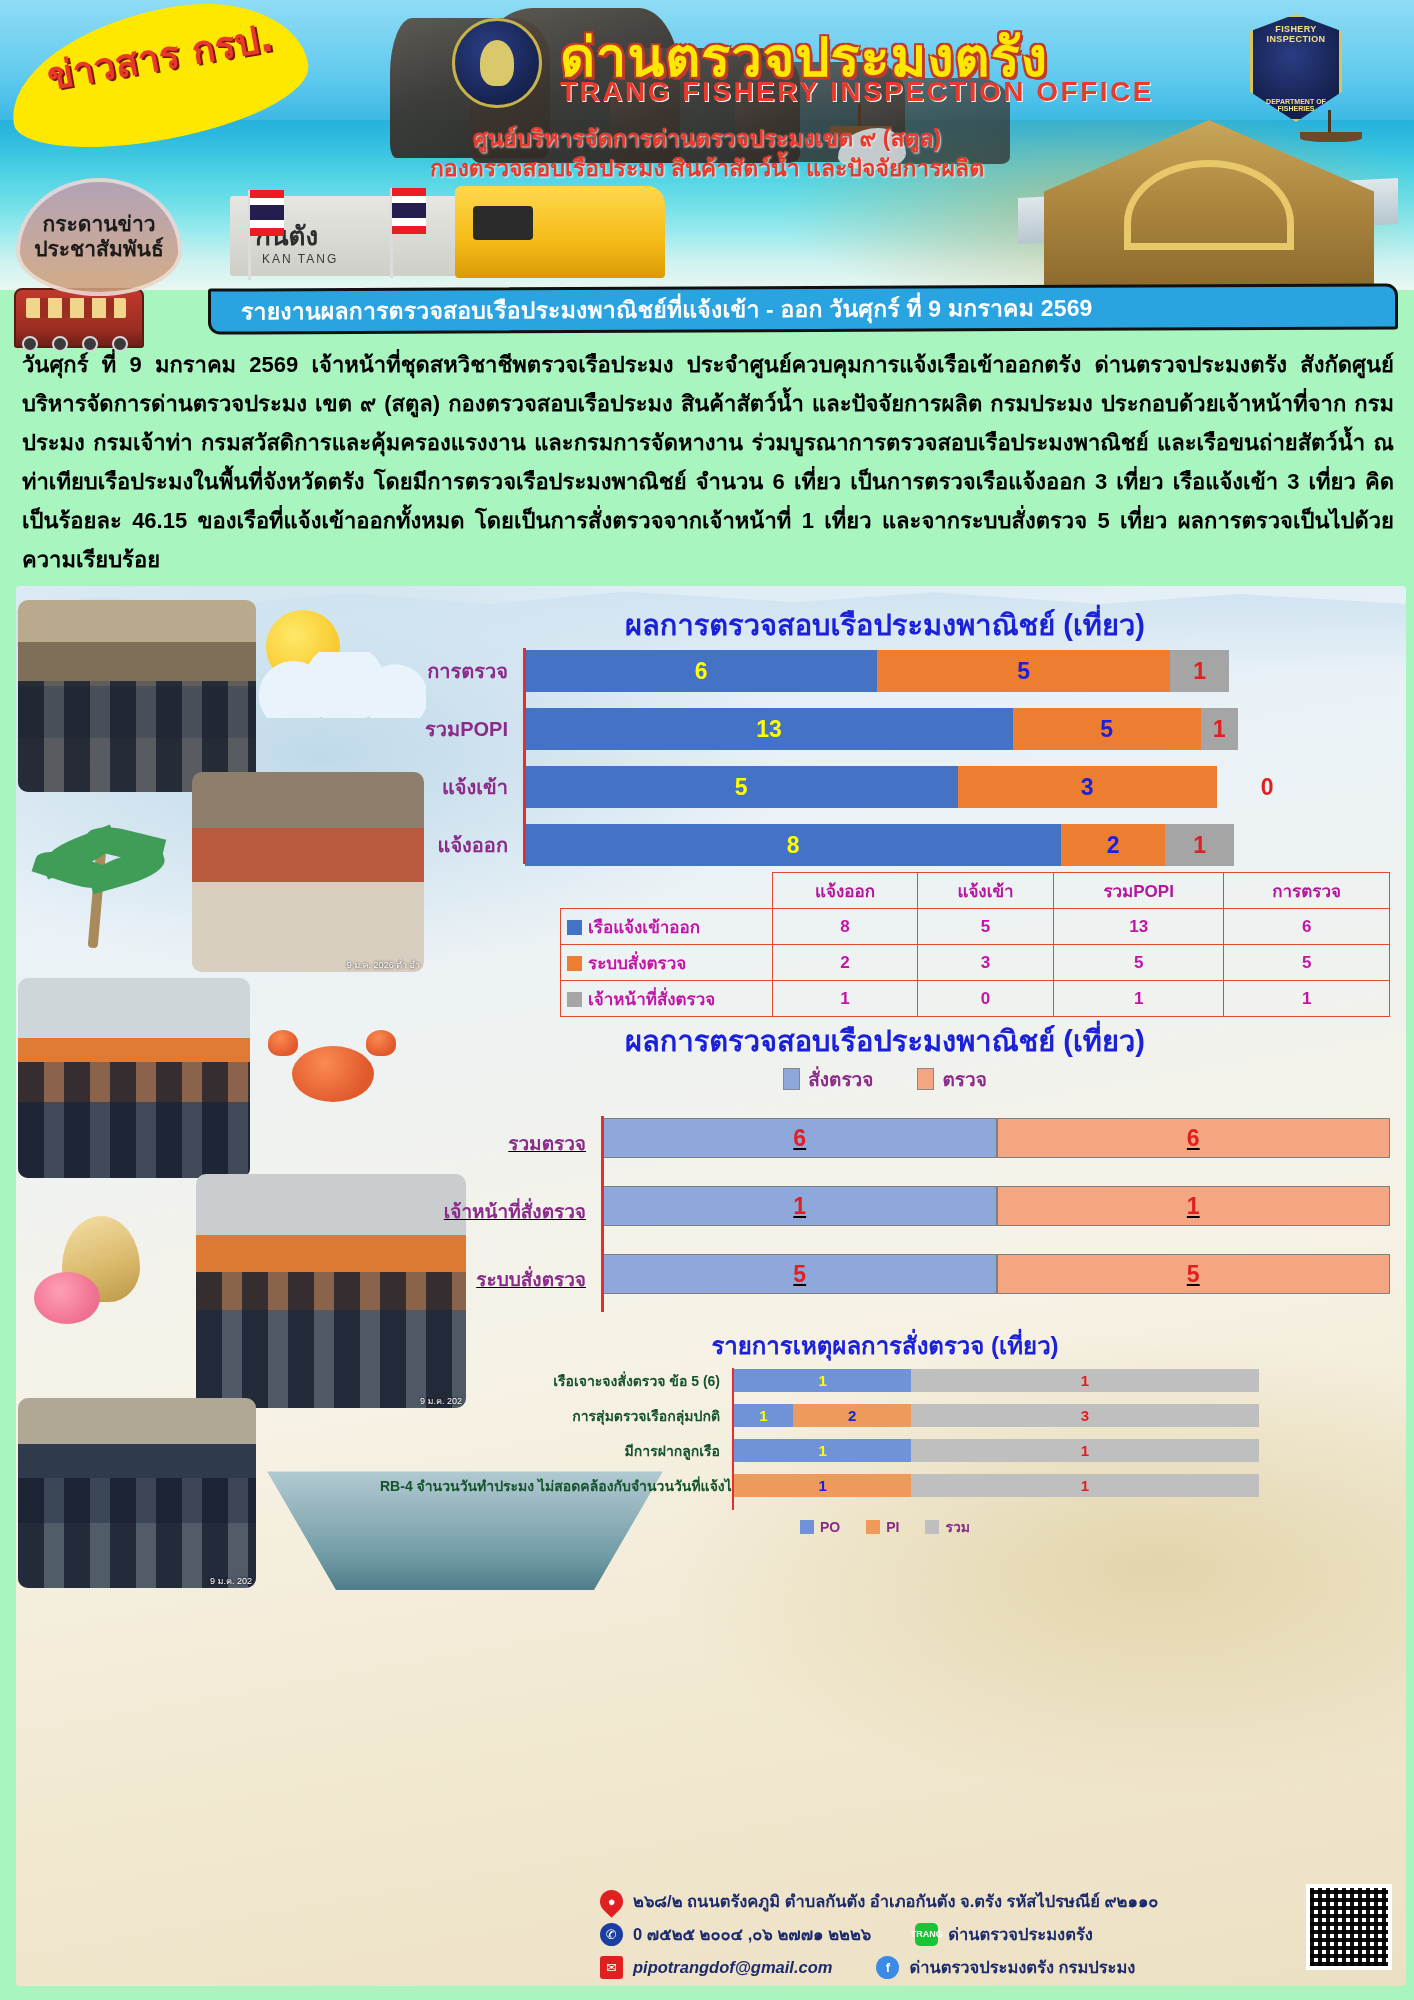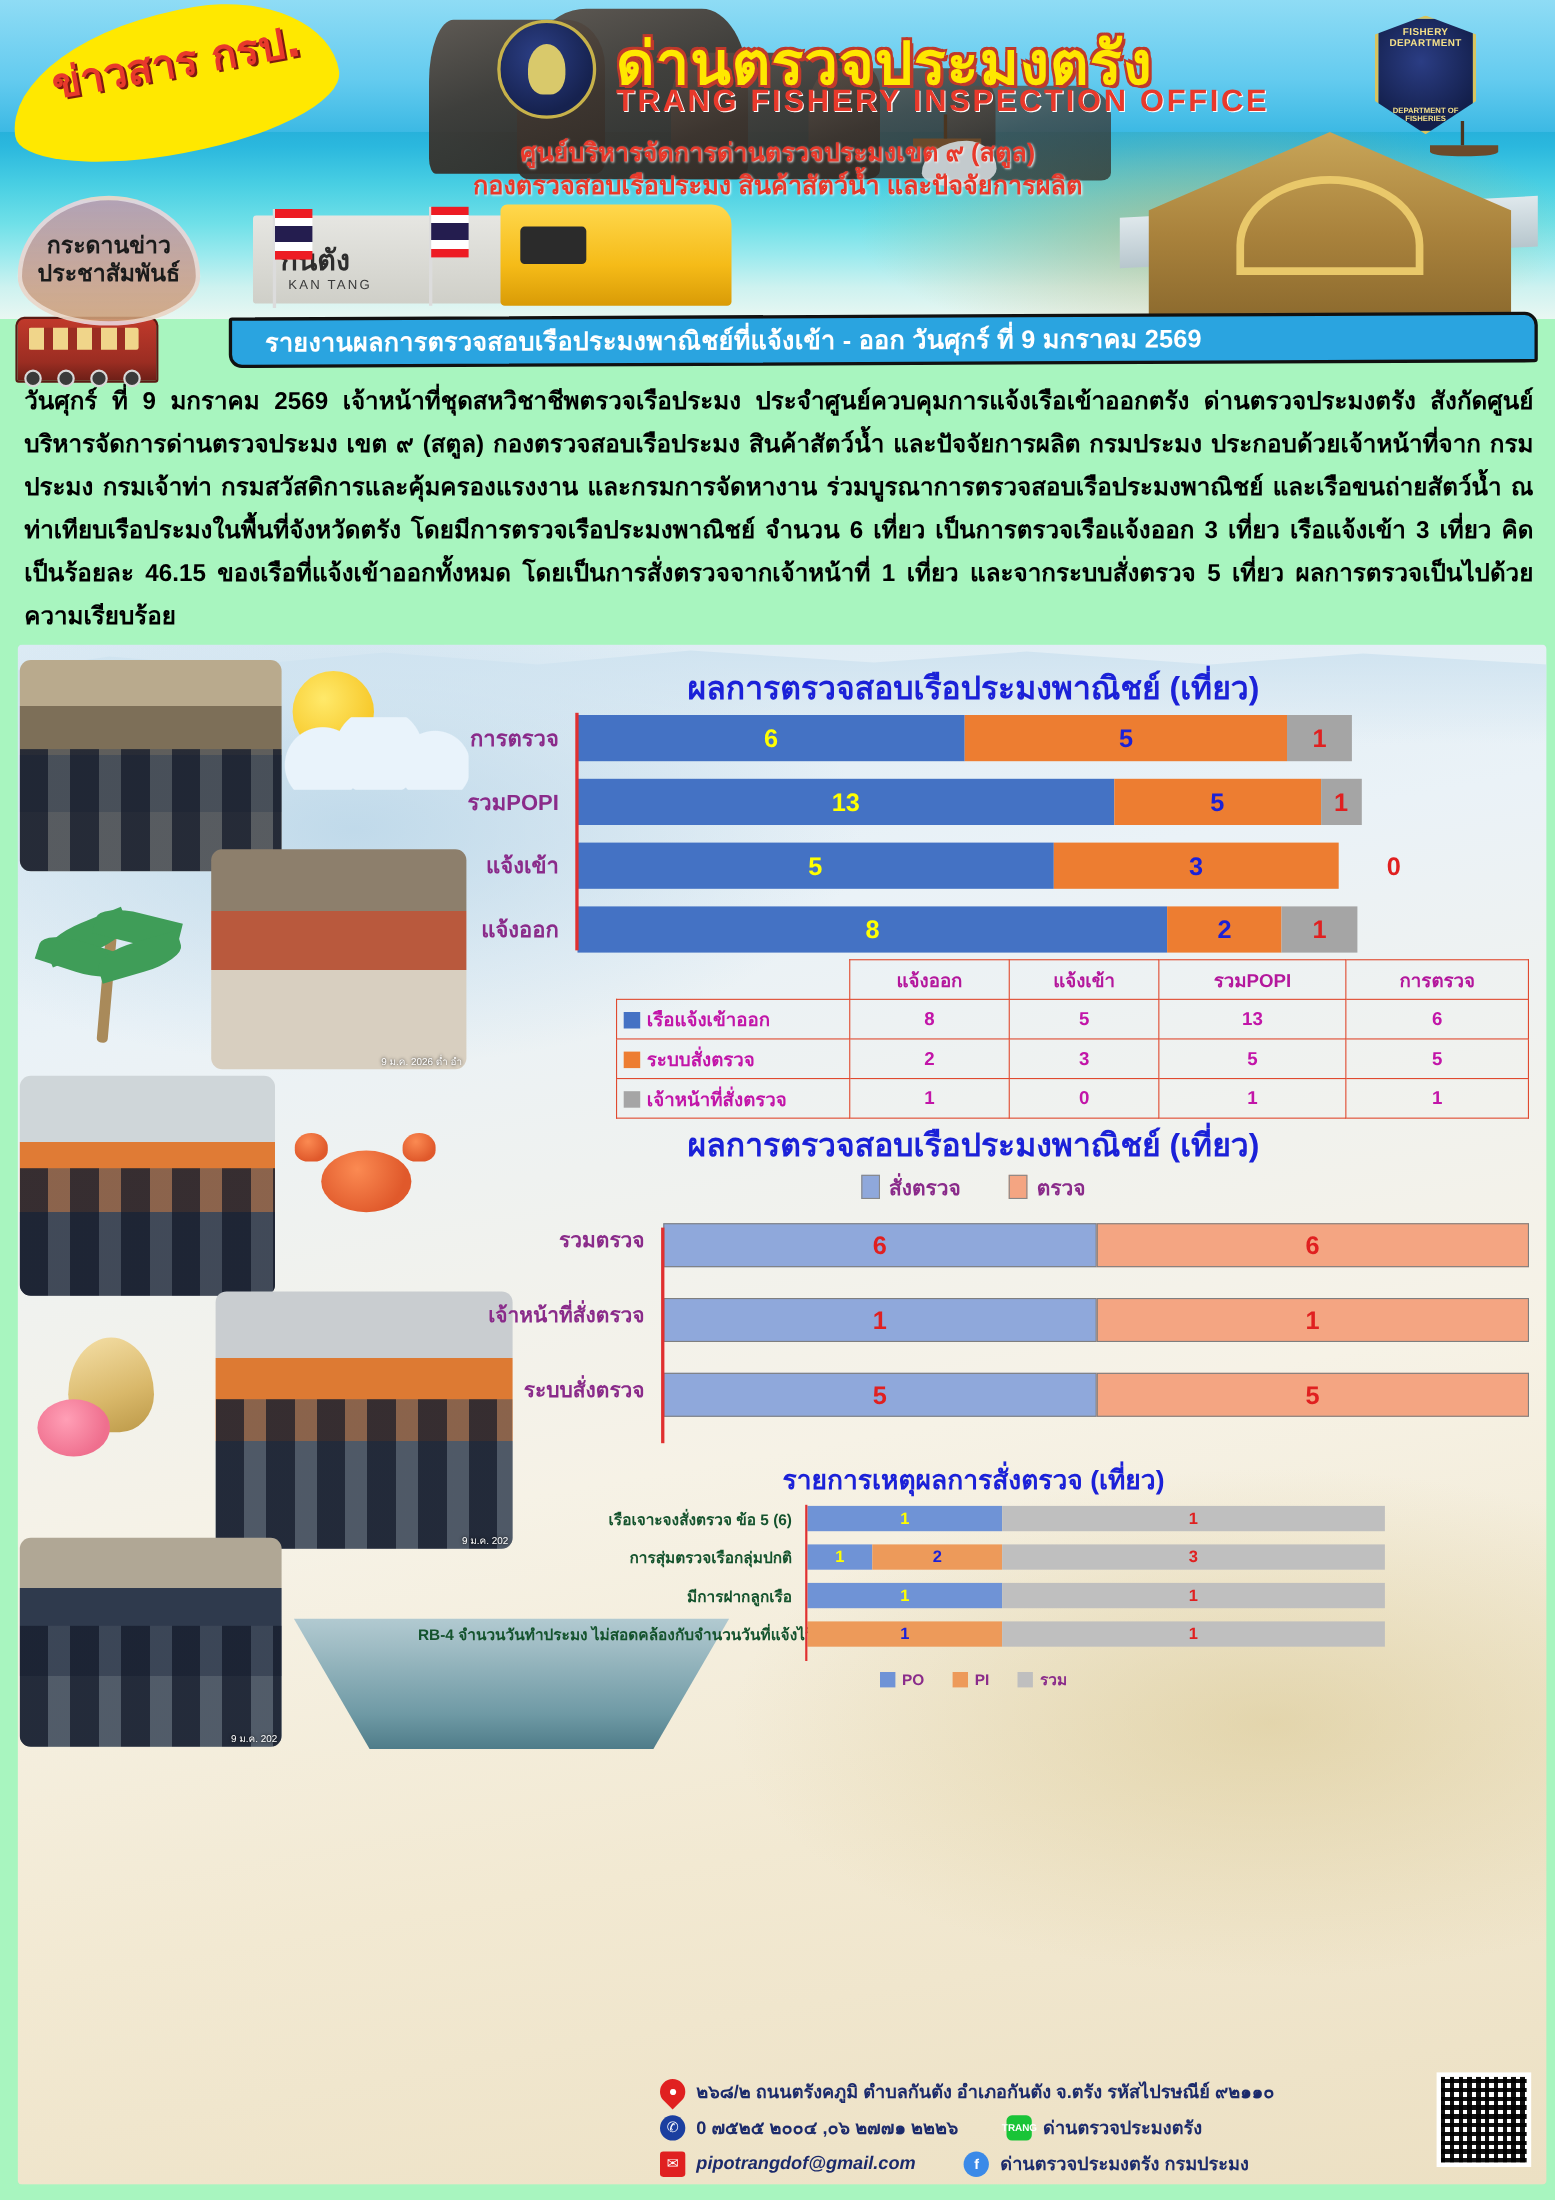--- a/index.html
+++ b/index.html
@@ -251,21 +251,21 @@
   .chart2-title {
     position:absolute; left: 380px; top: 1018px; width: 1010px; text-align:center;
     font-size: 29px; font-weight: 800; color: #1b21d8; z-index:5;
   }
   .c2-legend { position:absolute; left: 380px; top: 1064px; width: 1010px; z-index:5;
     display:flex; justify-content:center; gap: 44px; align-items:center; }
   .c2-legend .it{display:flex;align-items:center;gap:8px;font-size:19px;font-weight:700;color:#8a2b8a;}
   .lg-sw{width:17px;height:22px;border:1px solid #888;}
   .lg-b{background:#8FA8DB;} .lg-o{background:#F4A582;}
   .c2-rows { position:absolute; left: 380px; top: 1112px; width: 1010px; z-index:5;}
-  .c2-row { display:flex; align-items:flex-start; height: 46px; margin-bottom: 22px;}
+  .c2-row { display:flex; align-items:flex-end; height: 46px; margin-bottom: 22px; text-decoration: underline;}
   .c2-lab { width: 218px; text-align:right; padding-right: 12px;
     font-size: 19px; font-weight: 700; color: #8a2b8a;}
   .c2-axis { position:absolute; left: 221px; top: 4px; width:3px; height: 196px; background:#e03030;}
   .c2-track { flex:1; height: 40px; display:flex; margin-left: 5px;}
   .seg2 { display:flex; align-items:center; justify-content:center;
     font-size: 23px; font-weight: 800; color:#e02020; border:1px solid #7f7f7f;}
   .seg2-b { background:#8FA8DB; } .seg2-o { background:#F4A582; }
 
   
   .chart3-title {
@@ -336,21 +336,21 @@
   <div class="flag-pole flag2p"></div>
   <div class="flag flag2">
       <div class="flag-th"></div>
     </div>
 
   <div class="yellow-brush"></div>
   <div class="yellow-text">ข่าวสาร กรป.</div>
 
   <div class="seal"></div>
   <div class="badge-right"></div>
-  <div class="badge-right-t1">FISHERY DEPARTMENT</div>
+  <div class="badge-right-t1">FISHERY INSPECTION</div>
   <div class="badge-right-t2">DEPARTMENT OF FISHERIES</div>
 
   <div class="org-title">ด่านตรวจประมงตรัง</div>
   <div class="org-title-en">TRANG FISHERY INSPECTION OFFICE</div>
   <div class="sub1">ศูนย์บริหารจัดการด่านตรวจประมงเขต ๙ (สตูล)</div>
   <div class="sub2">กองตรวจสอบเรือประมง สินค้าสัตว์น้ำ และปัจจัยการผลิต</div>
 </div>
 
 <div class="oval-badge">
   <div>กระดานข่าว</div>

